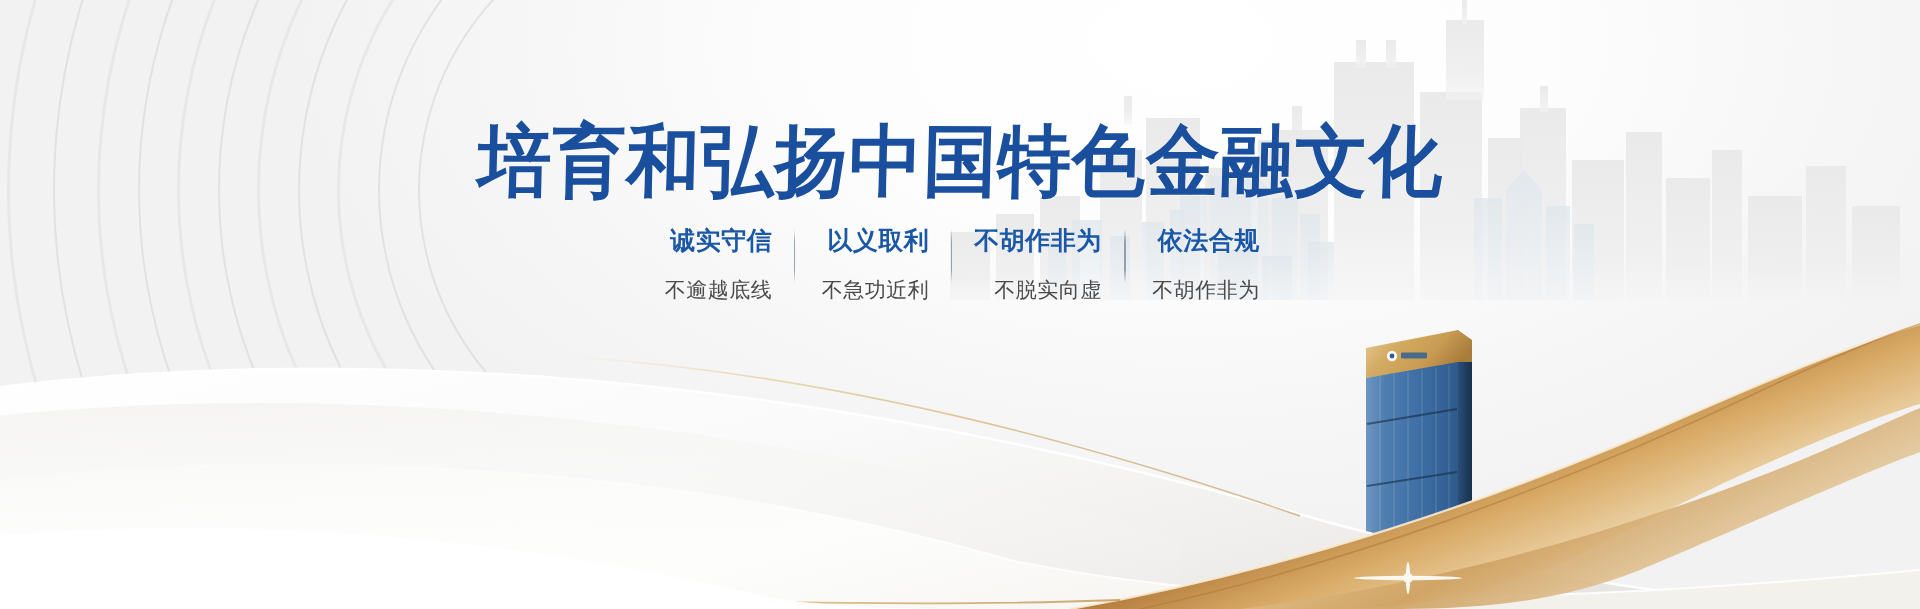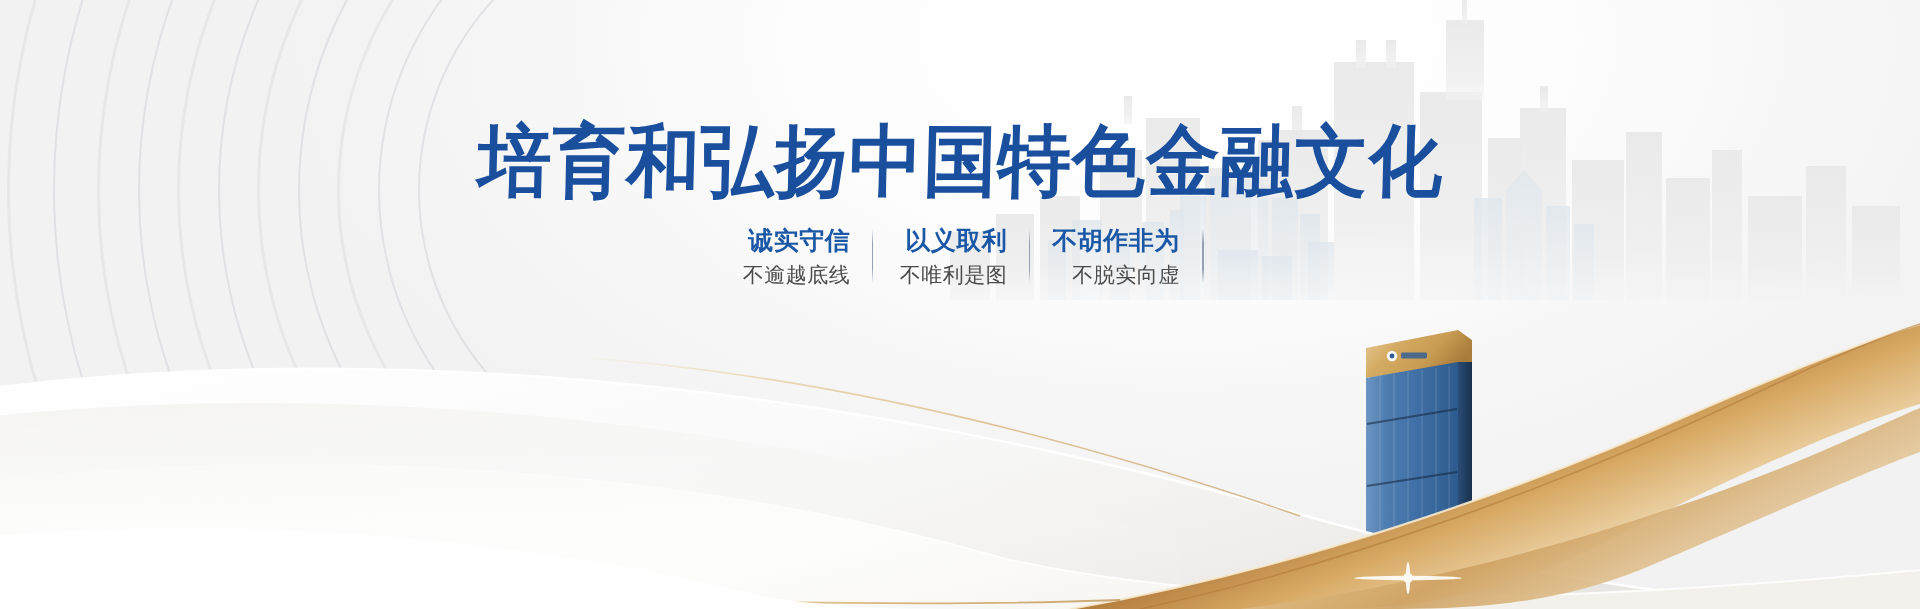--- a/index.html
+++ b/index.html
@@ -43,23 +43,23 @@
   .value-item{
     display:flex;flex-direction:column;align-items:flex-end;
     padding:0 22px;
     min-width:112px;
   }
   .value-title{
     font-size:25px;font-weight:bold;color:#1a58a6;
     letter-spacing:.5px;line-height:1.15;
   }
   .value-sub{
-    margin-top:8px;
+    margin-top:25px;
     font-size:21px;font-weight:normal;color:#4a4a4a;
-    letter-spacing:.5px;line-height:1.15;
+    letter-spacing:.5px;line-height:1.15;font-family:Liberation Mono, monospace;
   }
   .divider{
     width:1px;height:54px;margin-top:3px;
     background:linear-gradient(180deg,rgba(140,150,165,0) 0%,rgba(120,132,150,.75) 25%,rgba(120,132,150,.75) 75%,rgba(140,150,165,0) 100%);
   }
   .arcwrap{position:absolute;left:-150px;top:-660px;width:1700px;height:1700px;
            transform:rotate(-12deg);}
   .arc{
     position:absolute;left:50%;top:50%;border-radius:50%;
     transform:translate(-50%,-50%);
@@ -296,32 +296,36 @@
 
       <div class="value-item">
         <div class="value-title">诚实守信</div>
         <div class="value-sub">不逾越底线</div>
       </div>
 
       <div class="divider"></div>
 
       <div class="value-item">
         <div class="value-title">以义取利</div>
-        <div class="value-sub">不唯利是图</div>
+        <div class="value-sub">不急功近利</div>
       </div>
 
       <div class="divider"></div>
 
       <div class="value-item">
         <div class="value-title">不胡作非为</div>
         <div class="value-sub">不脱实向虚</div>
       </div>
 
       <div class="divider"></div>
 
 
       <div class="divider"></div>
 
+      <div class="value-item">
+        <div class="value-title">依法合规</div>
+        <div class="value-sub">不胡作非为</div>
+      </div>
 
     </div>
   </div>
 
 </div>
 
 </body></html>

